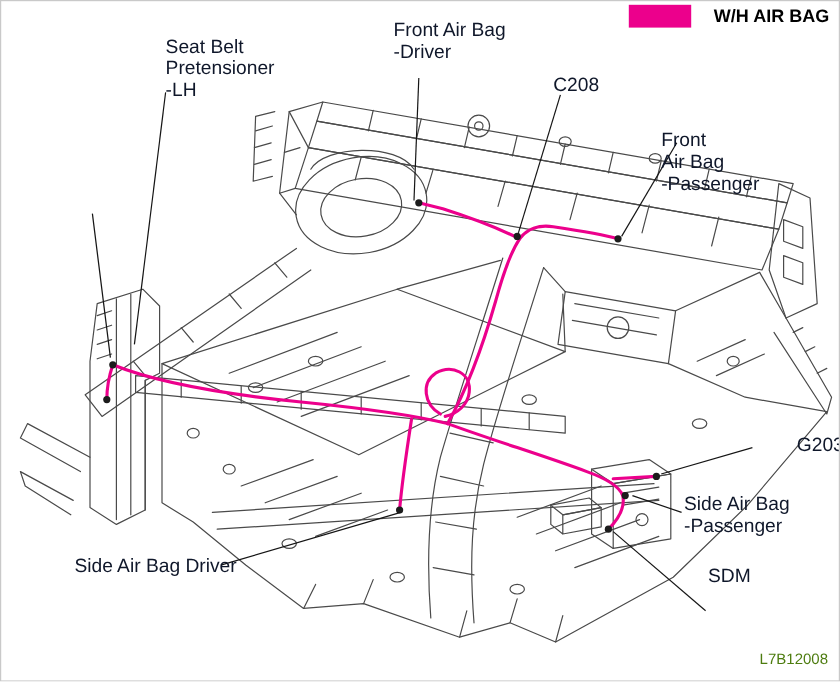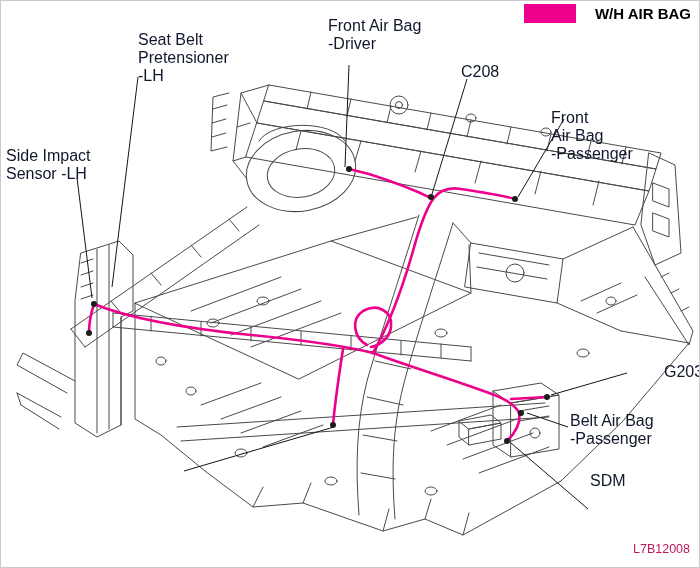--- a/index.html
+++ b/index.html
@@ -9,21 +9,21 @@
     font-family:"Liberation Sans", sans-serif;
   }
   .stage svg { position:absolute; left:0; top:0; }
   .lbl {
     position:absolute; font-size:16px; line-height:1.12; color:#0f172a;
     white-space:pre-line; z-index:3;
   }
   .legend { position:absolute; top:3px; right:8px; z-index:4; display:flex; align-items:center; }
   .legend-swatch { width:52px; height:19px; margin-right:7px; }
   .legend-label { font-size:15px; font-weight:bold; color:#000;margin-left:12px; }
-  .figure-code { position:absolute; left:632px; top:541px; font-size:12.5px; color:#be185d; z-index:3; }
+  .figure-code { position:absolute; left:632px; top:541px; font-size:12.5px; color:#4d7c0f; z-index:3; }
 </style>
 </head>
 <body>
 
 <div class="stage">
 
   <div class="legend">
     <div class="legend-swatch" style="background: rgb(236, 0, 140);"></div>
     <div class="legend-label">W/H AIR BAG</div>
   </div>
@@ -150,21 +150,20 @@
 
   <div class="lbl" style="left:137px; top:30px;">Seat Belt
 Pretensioner
 -LH</div>
   <div class="lbl" style="left:327px; top:16px;">Front Air Bag
 -Driver</div>
   <div class="lbl" style="left:460px; top:62px;">C208</div>
   <div class="lbl" style="left:550px; top:73px;margin-top:35px;">Front
 Air Bag
 -Passenger</div>
-  <div class="lbl" style="left:5px;   top:146px;">Side Impact
-Sensor -LH</div>
   <div class="lbl" style="left:663px; top:362px;">G203</div>
-  <div class="lbl" style="left:569px; top:411px;">Belt Air Bag
+  <div class="lbl" style="left:569px; top:411px;">Side Air Bag
 -Passenger</div>
+  <div class="lbl" style="left:61px;  top:463px;">Side Air Bag Driver</div>
   <div class="lbl" style="left:589px; top:471px;">SDM</div>
 
   <div class="figure-code">L7B12008</div>
 </div>
 
 </body></html>

